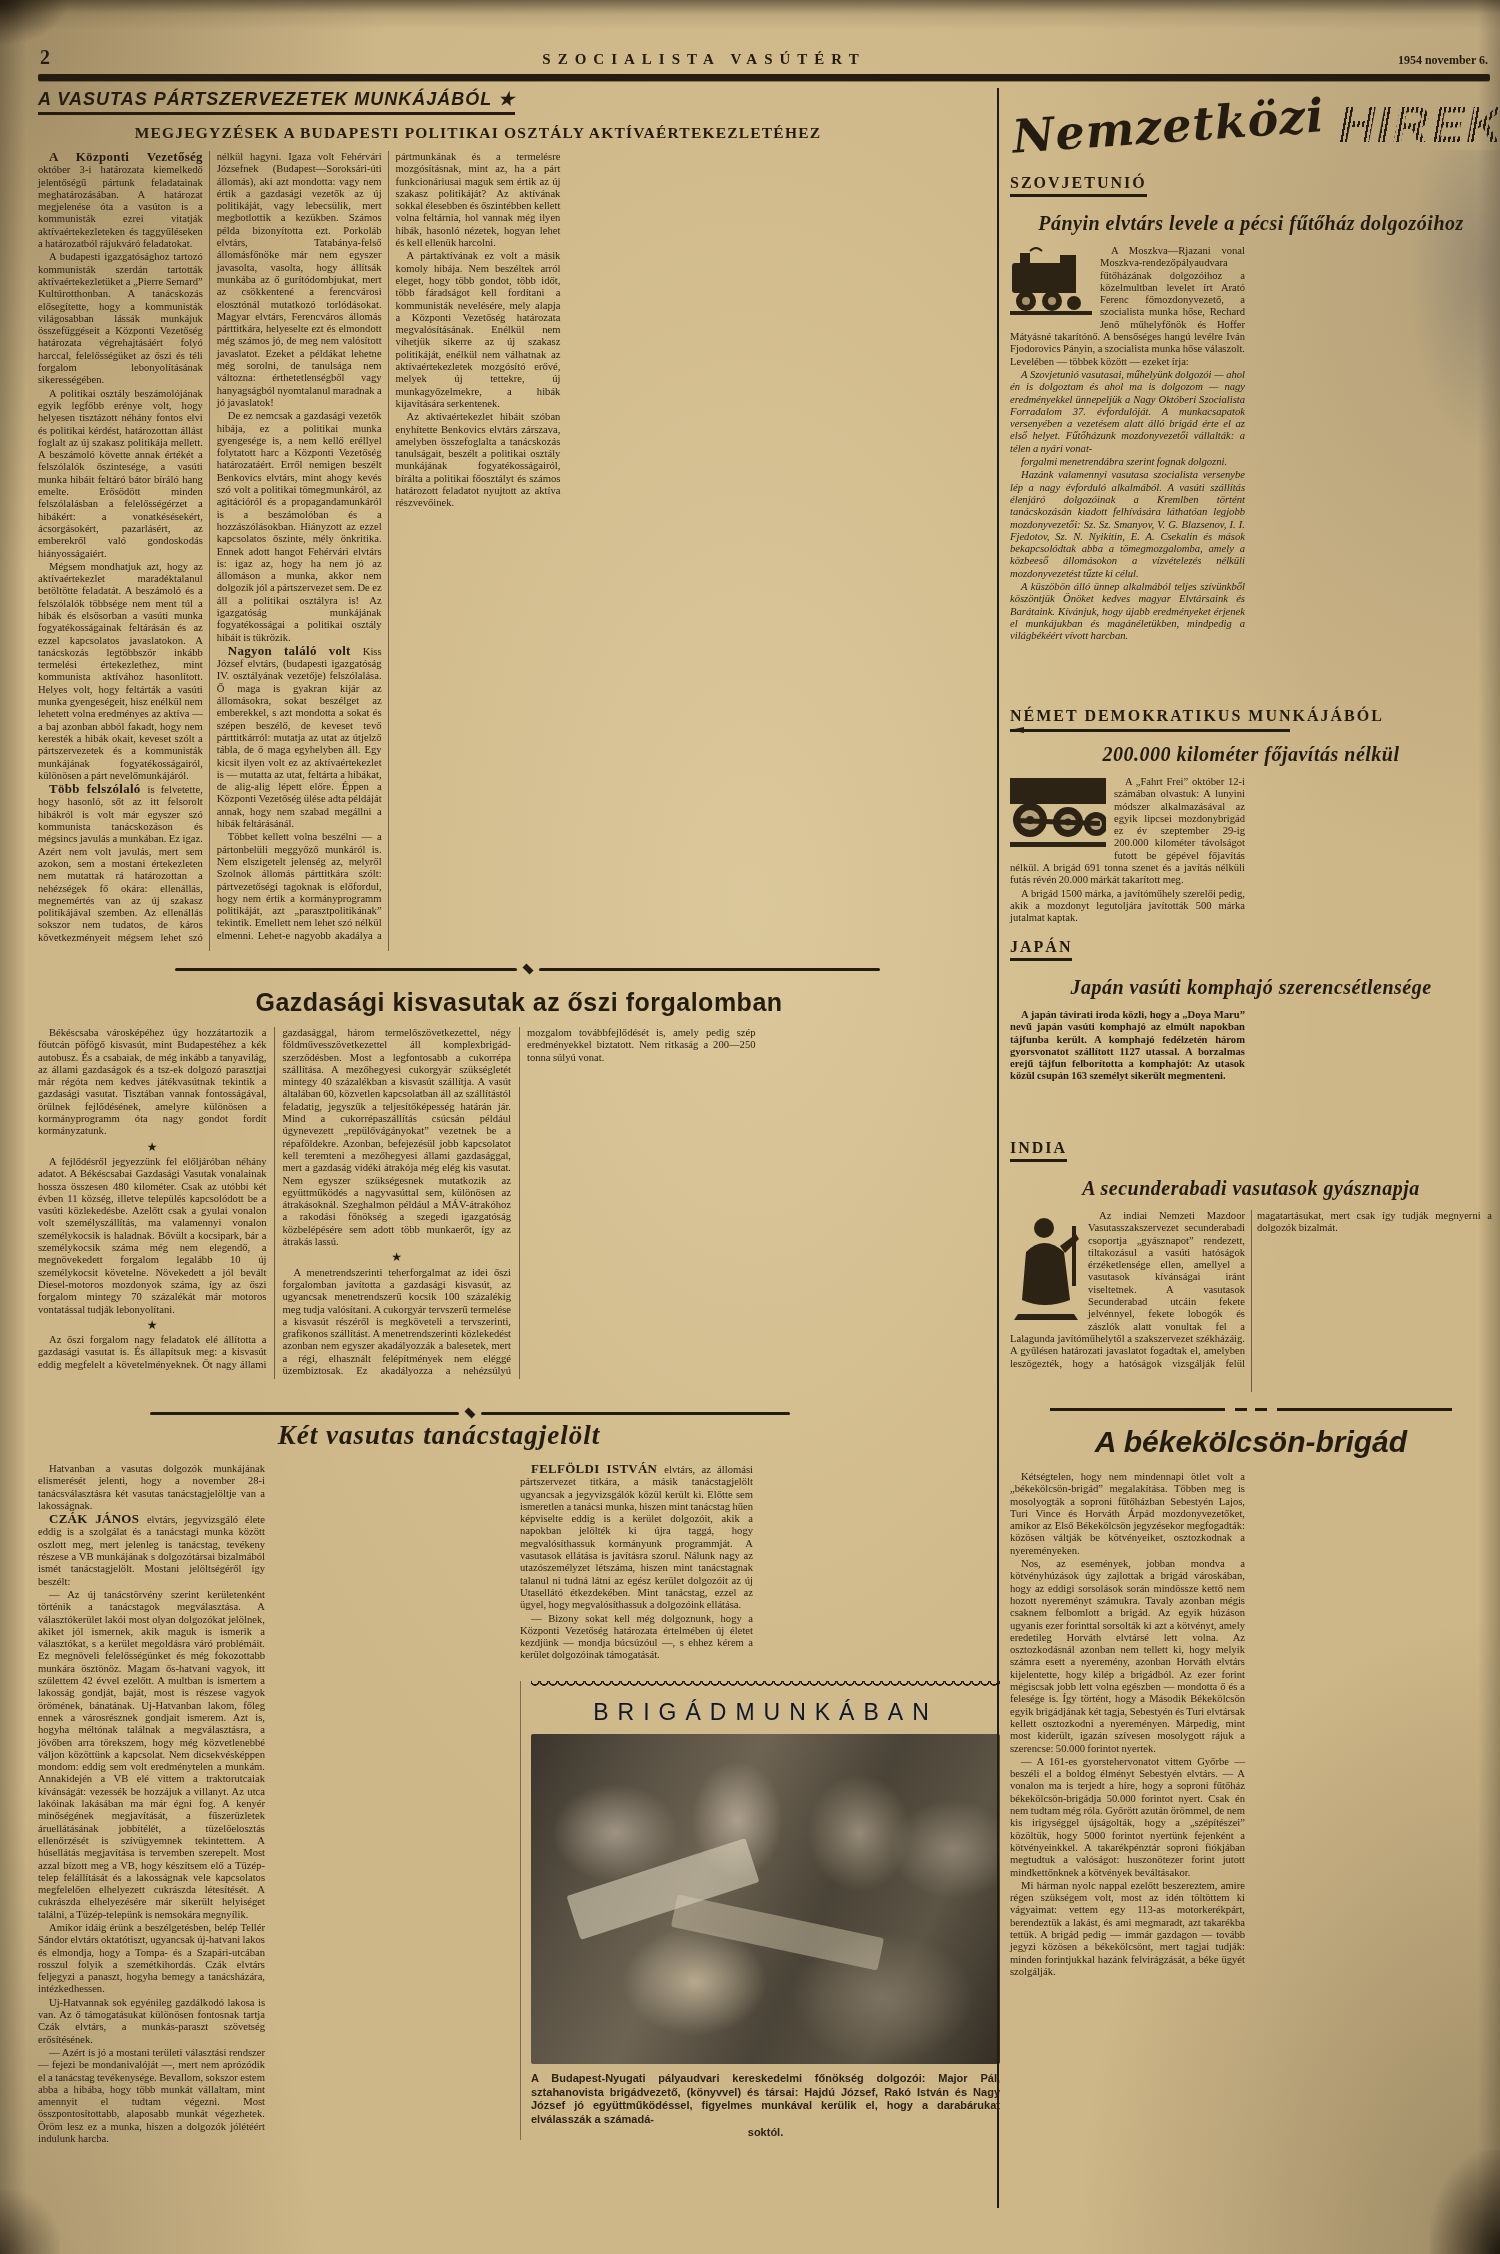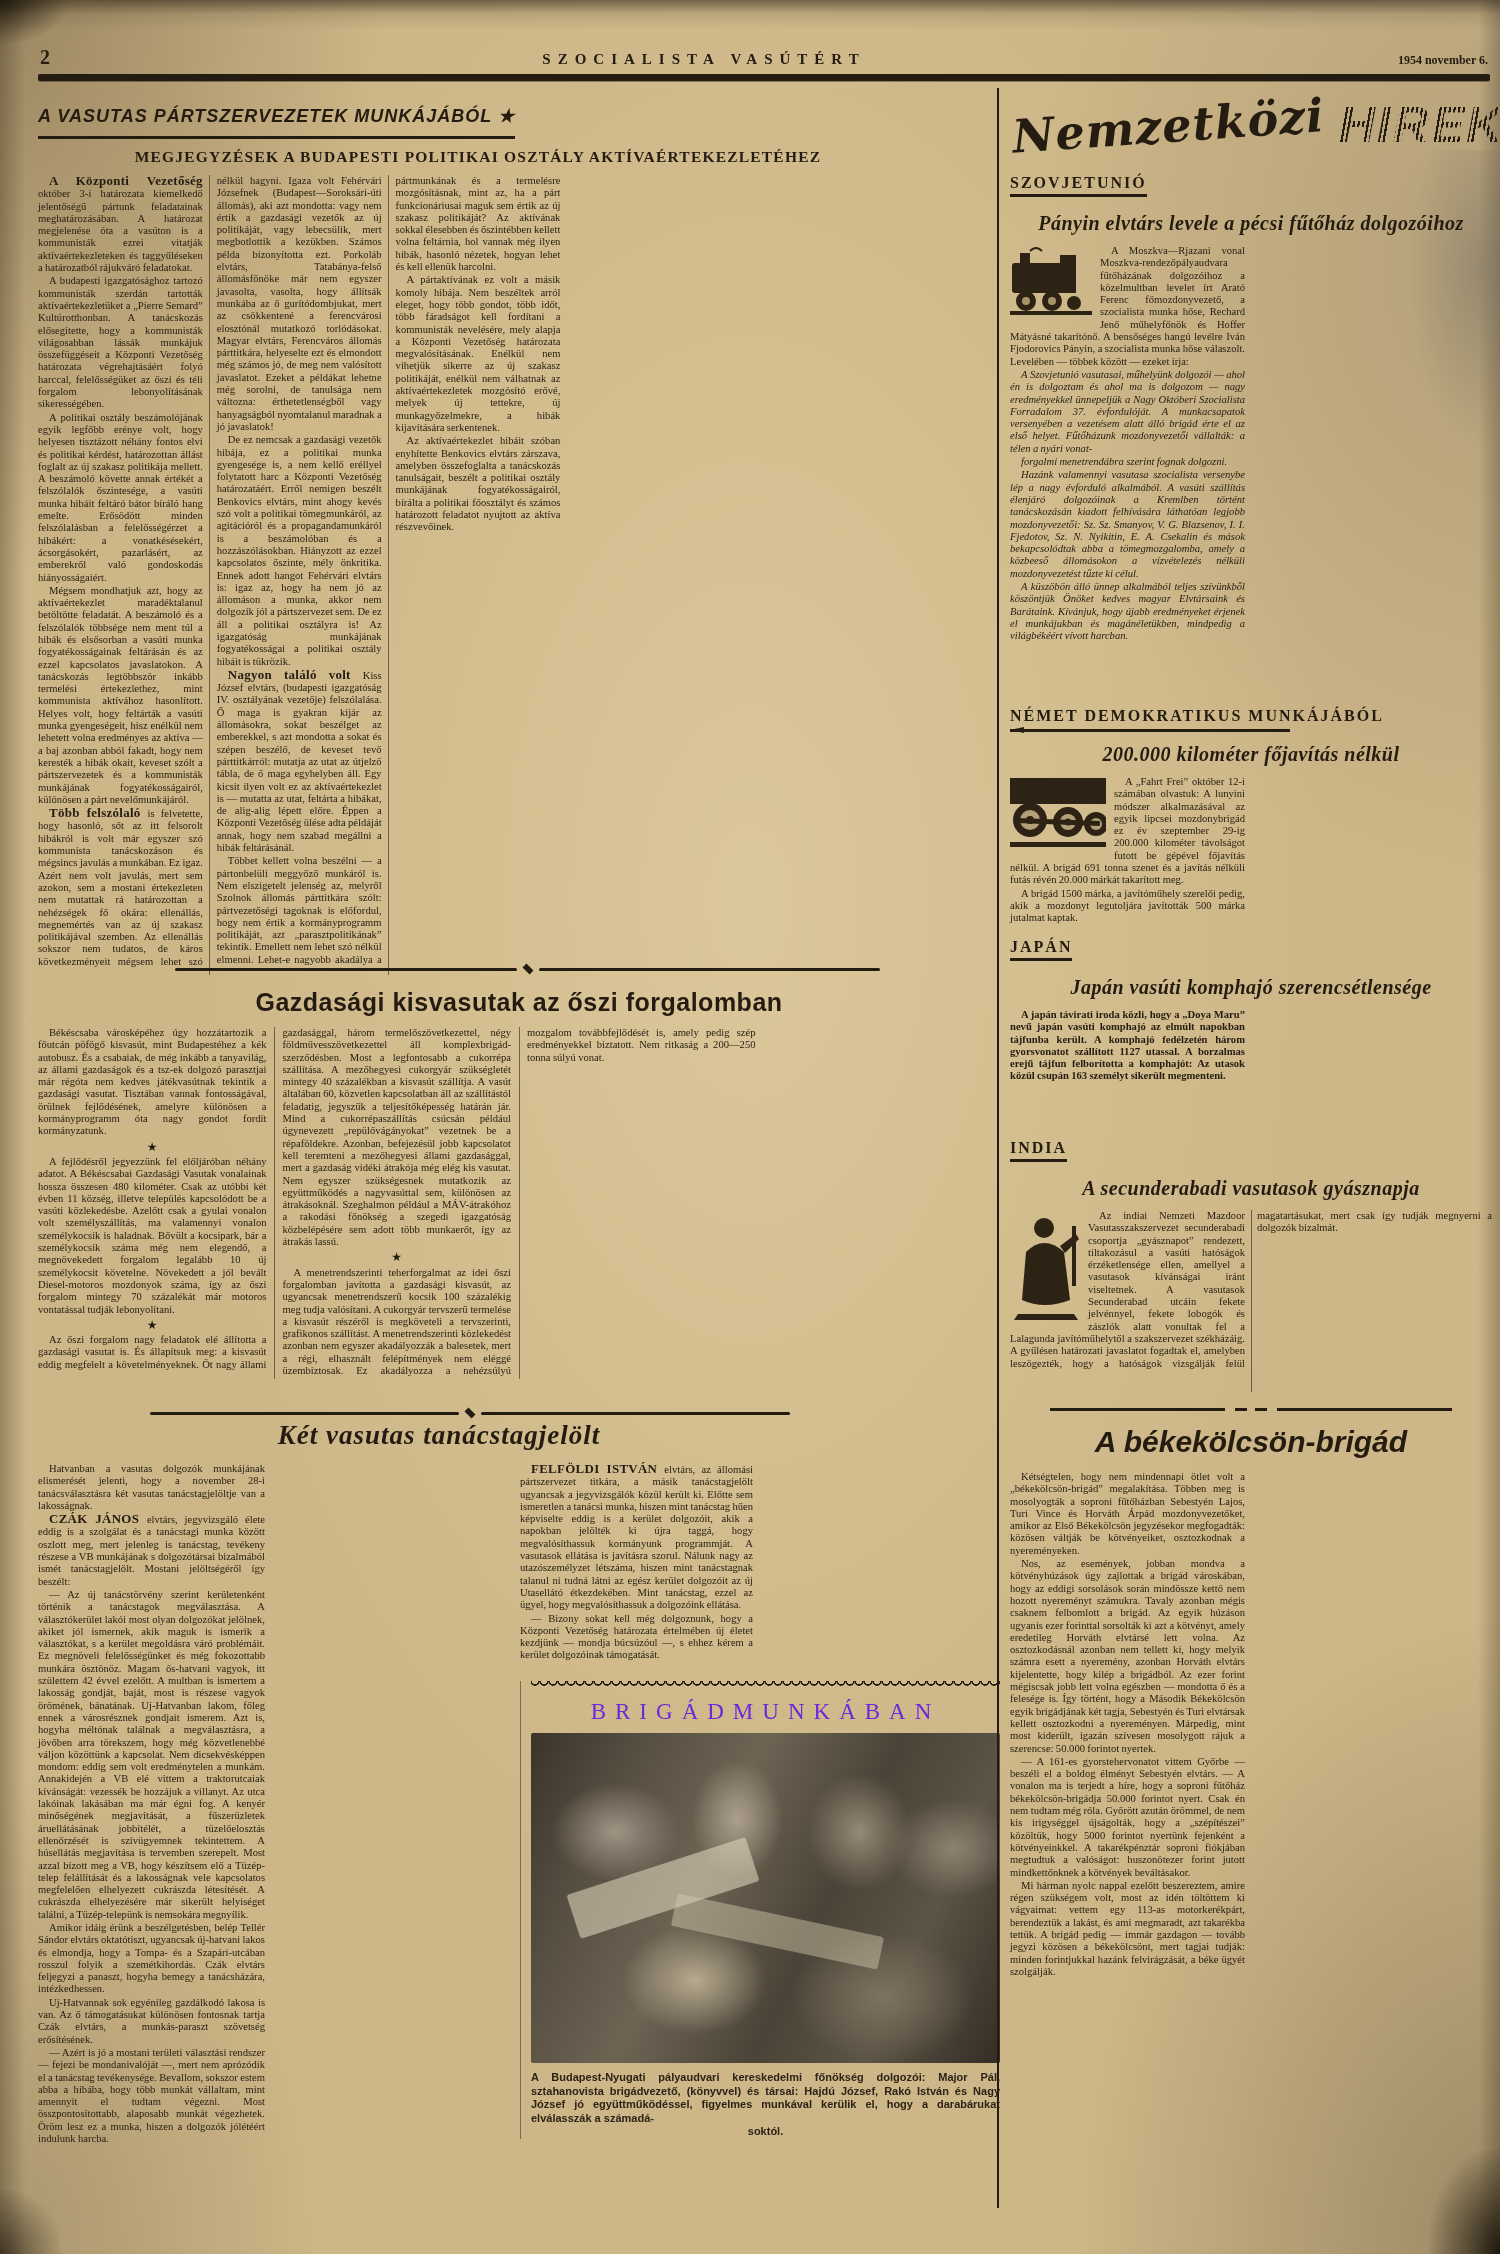--- a/index.html
+++ b/index.html
@@ -28,21 +28,21 @@
   
   .cols{column-fill:auto;column-gap:14px;column-rule:1px solid rgba(60,46,28,.65);
         font-size:10.6px;line-height:12.3px;text-align:justify;hyphens:auto;-webkit-hyphens:auto;word-spacing:-0.3px;}
   .para{margin:0 0 1px 0;text-indent:11px;}
   .para .lead{font-size:1.22em;letter-spacing:.3px;}
   .para.italic{font-style:italic;}
   .para.star{text-align:center;text-indent:0;font-size:12px;margin:3px 0;}
   
   .left-region{position:absolute;left:38px;top:88px;width:880px;}
   .kicker-main{display:inline-block;font-family:"Liberation Sans",sans-serif;font-style:italic;font-weight:bold;
-      font-size:18px;letter-spacing:1px;border-bottom:3px solid #241c10;padding-bottom:9px;margin-top:17px;}
+      font-size:18px;letter-spacing:1px;border-bottom:3px solid #241c10;padding-bottom:2px;}
   .headline-main{text-align:center;font-weight:bold;font-size:15.5px;letter-spacing:1.2px;margin-top:9px;}
   .main-text{margin-top:9px;height:800px;column-count:5;}
   .fancy-rule{position:absolute;display:flex;align-items:center;}
   .fancy-rule .seg{flex:1;height:3px;background:#241c10;border-radius:2px;}
   .fancy-rule .diamond{width:10px;height:10px;background:#241c10;transform:rotate(45deg) scaleY(.55);margin:0 6px;}
   
   .gazdasagi{position:absolute;left:38px;top:988px;width:962px;}
   .headline-gazd{text-align:center;font-family:"Liberation Sans",sans-serif;font-weight:bold;font-size:25px;letter-spacing:.5px;}
   .gazd-text{margin-top:10px;height:352px;column-count:4;column-gap:16px;}
   
@@ -50,21 +50,21 @@
   .headline-ket{text-align:center;font-weight:bold;font-style:italic;font-size:27px;letter-spacing:1px;margin-left:-160px;}
   .ket-row{display:flex;margin-top:12px;}
   .ket-left{width:468px;height:760px;column-count:2;}
   .ket-right{width:480px;margin-left:14px;}
   .ket-right-text{height:212px;column-count:2;margin-bottom:6px;}
   
   .photobox{border-left:1px solid rgba(60,46,28,.55);padding-left:10px;}
   .wavy{height:8px;margin:4px 0 2px 0;
     background:radial-gradient(circle at 4px 0px, transparent 3px, #241c10 3px, #241c10 4.5px, transparent 5px);
     background-size:9px 8px;background-repeat:repeat-x;}
-  .phototitle{text-align:center;font-family:Liberation Serif, serif;font-size:23px;letter-spacing:9px;color:#6d28d9;margin:10px 0 8px 0;}
+  .phototitle{text-align:center;font-family:Liberation Sans, sans-serif;font-size:23px;letter-spacing:9px;color:#0f172a;margin:10px 0 8px 0;}
   .photo{height:330px;border-radius:2px;position:relative;overflow:hidden;
     background:
       radial-gradient(ellipse 90px 70px at 18% 30%, #9f9484 0%, rgba(0,0,0,0) 70%),
       radial-gradient(ellipse 70px 90px at 44% 26%, #aca08c 0%, rgba(0,0,0,0) 65%),
       radial-gradient(ellipse 80px 90px at 70% 30%, #968a76 0%, rgba(0,0,0,0) 65%),
       radial-gradient(ellipse 90px 70px at 90% 35%, #8d8271 0%, rgba(0,0,0,0) 70%),
       radial-gradient(ellipse 120px 90px at 35% 75%, #b6a98e 0%, rgba(0,0,0,0) 60%),
       radial-gradient(ellipse 140px 100px at 75% 80%, #7d7260 0%, rgba(0,0,0,0) 65%),
       linear-gradient(115deg, #3a342b 0%, #564e41 18%, #6e6454 38%, #4a4337 60%, #5c5445 78%, #332d24 100%);}
   .photo::before{content:"";position:absolute;left:8%;top:40%;width:40%;height:14%;background:rgba(230,220,195,.55);transform:rotate(-18deg);border-radius:3px;}

